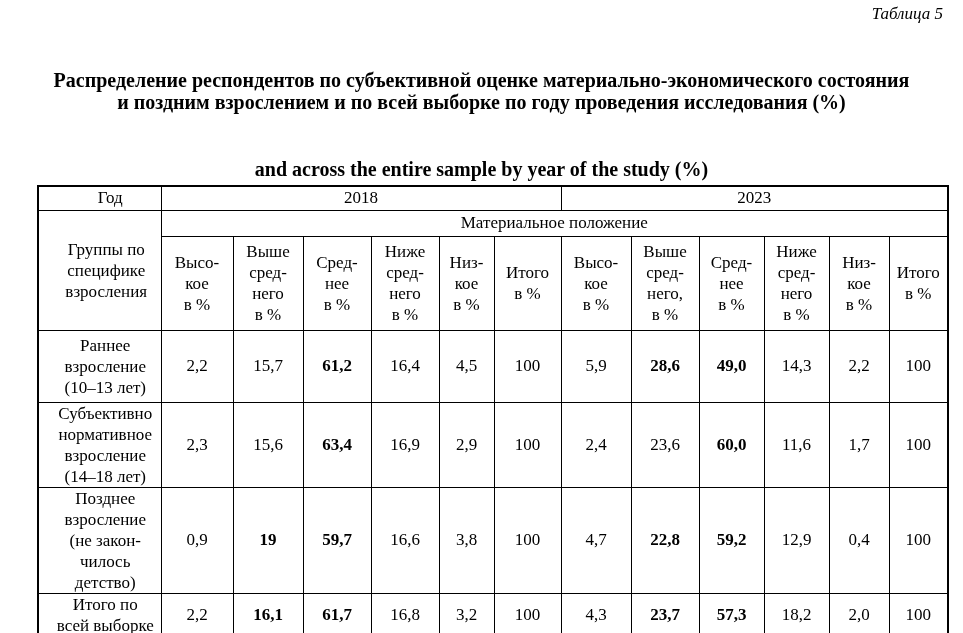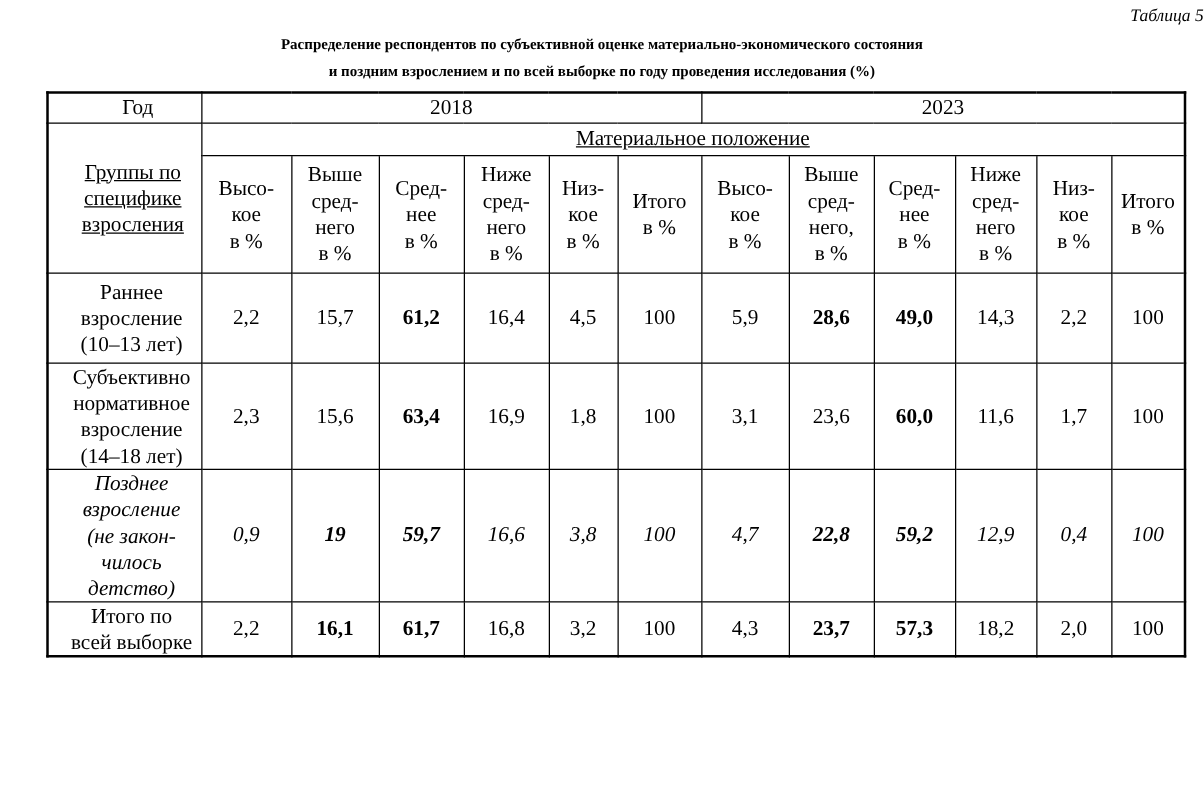--- a/index.html
+++ b/index.html
@@ -6,51 +6,53 @@
   html, body { background: #fff; }
   body {
     width: 963px; height: 633px;
     font-family: "Liberation Serif", "DejaVu Serif", serif;
     color: #000;
     overflow: hidden;
   }
   .caption {
     text-align: right;
     font-style: italic;
-    font-size: 14px;
+    font-size: 17px;
     line-height: 20px;
+    padding-right: 20px;
   }
   .caption-top { padding-top: 4px; }
   .title {
     text-align: center;
     font-weight: bold;
-    font-size: 12px;
+    font-size: 20px;
     line-height: 22px;
+    margin-top: 45px;
   }
   table.data {
     border-collapse: collapse;
     table-layout: fixed;
     width: 910px;
     margin: 5px 0 0 37px;
     border: 2px solid #000;
   }
   table.data th, table.data td {
     border: 1px solid #000;
     font-weight: normal;
     font-size: 17px;
     vertical-align: middle;
     text-align: center;
     overflow: hidden;
   }
   thead tr.r1 th { height: 24px; }
-  thead tr.r2 th { height: 26px; text-decoration: underline; }
+  thead tr.r2 th { height: 26px; }
   thead tr.r3 th { height: 94px; line-height: 21px; white-space: pre-line; }
   tbody tr.br1 { height: 72px; }
   tbody tr.br2 { height: 80px; }
-  tbody tr.br3 { height: 106px; font-style: italic; }
+  tbody tr.br3 { height: 106px; }
   tbody tr.br4 { height: 44px; }
   .cell-year {
     text-align: left;
     padding-left: 21px;
   }
   .cell-groups {
     text-align: left;
     padding-left: 13px;
     line-height: 21px;
     white-space: pre-line;
@@ -71,20 +73,21 @@
 
   <div class="caption caption-top">Таблица 5</div>
 
   <div class="title">
     <div>Распределение респондентов по субъективной оценке материально-экономического состояния</div>
     <div>и поздним взрослением и по всей выборке по году проведения исследования (%)</div>
   </div>
 
 
   <div class="title">
+    <div>and across the entire sample by year of the study (%)</div>
   </div>
 
   <table class="data">
     <colgroup>
       <col style="width:123px">
       <col style="width:72px">
         <col style="width:70px">
         <col style="width:68px">
       <col style="width:68px">
         <col style="width:55px">
@@ -169,23 +172,23 @@
         </tr>
         <tr class="br2">
           <td class="rowlabel">Субъективно
 нормативное
 взросление
 (14–18 лет)</td>
           <td class="val">2,3</td>
           <td class="val">15,6</td>
           <td class="val b">63,4</td>
           <td class="val">16,9</td>
-          <td class="val">1,8</td>
-          <td class="val">100</td>
-          <td class="val">3,1</td>
+          <td class="val">2,9</td>
+          <td class="val">100</td>
+          <td class="val">2,4</td>
           <td class="val">23,6</td>
           <td class="val b">60,0</td>
           <td class="val">11,6</td>
           <td class="val">1,7</td>
           <td class="val">100</td>
         </tr>
         <tr class="br3">
           <td class="rowlabel">Позднее
 взросление
 (не закон-

